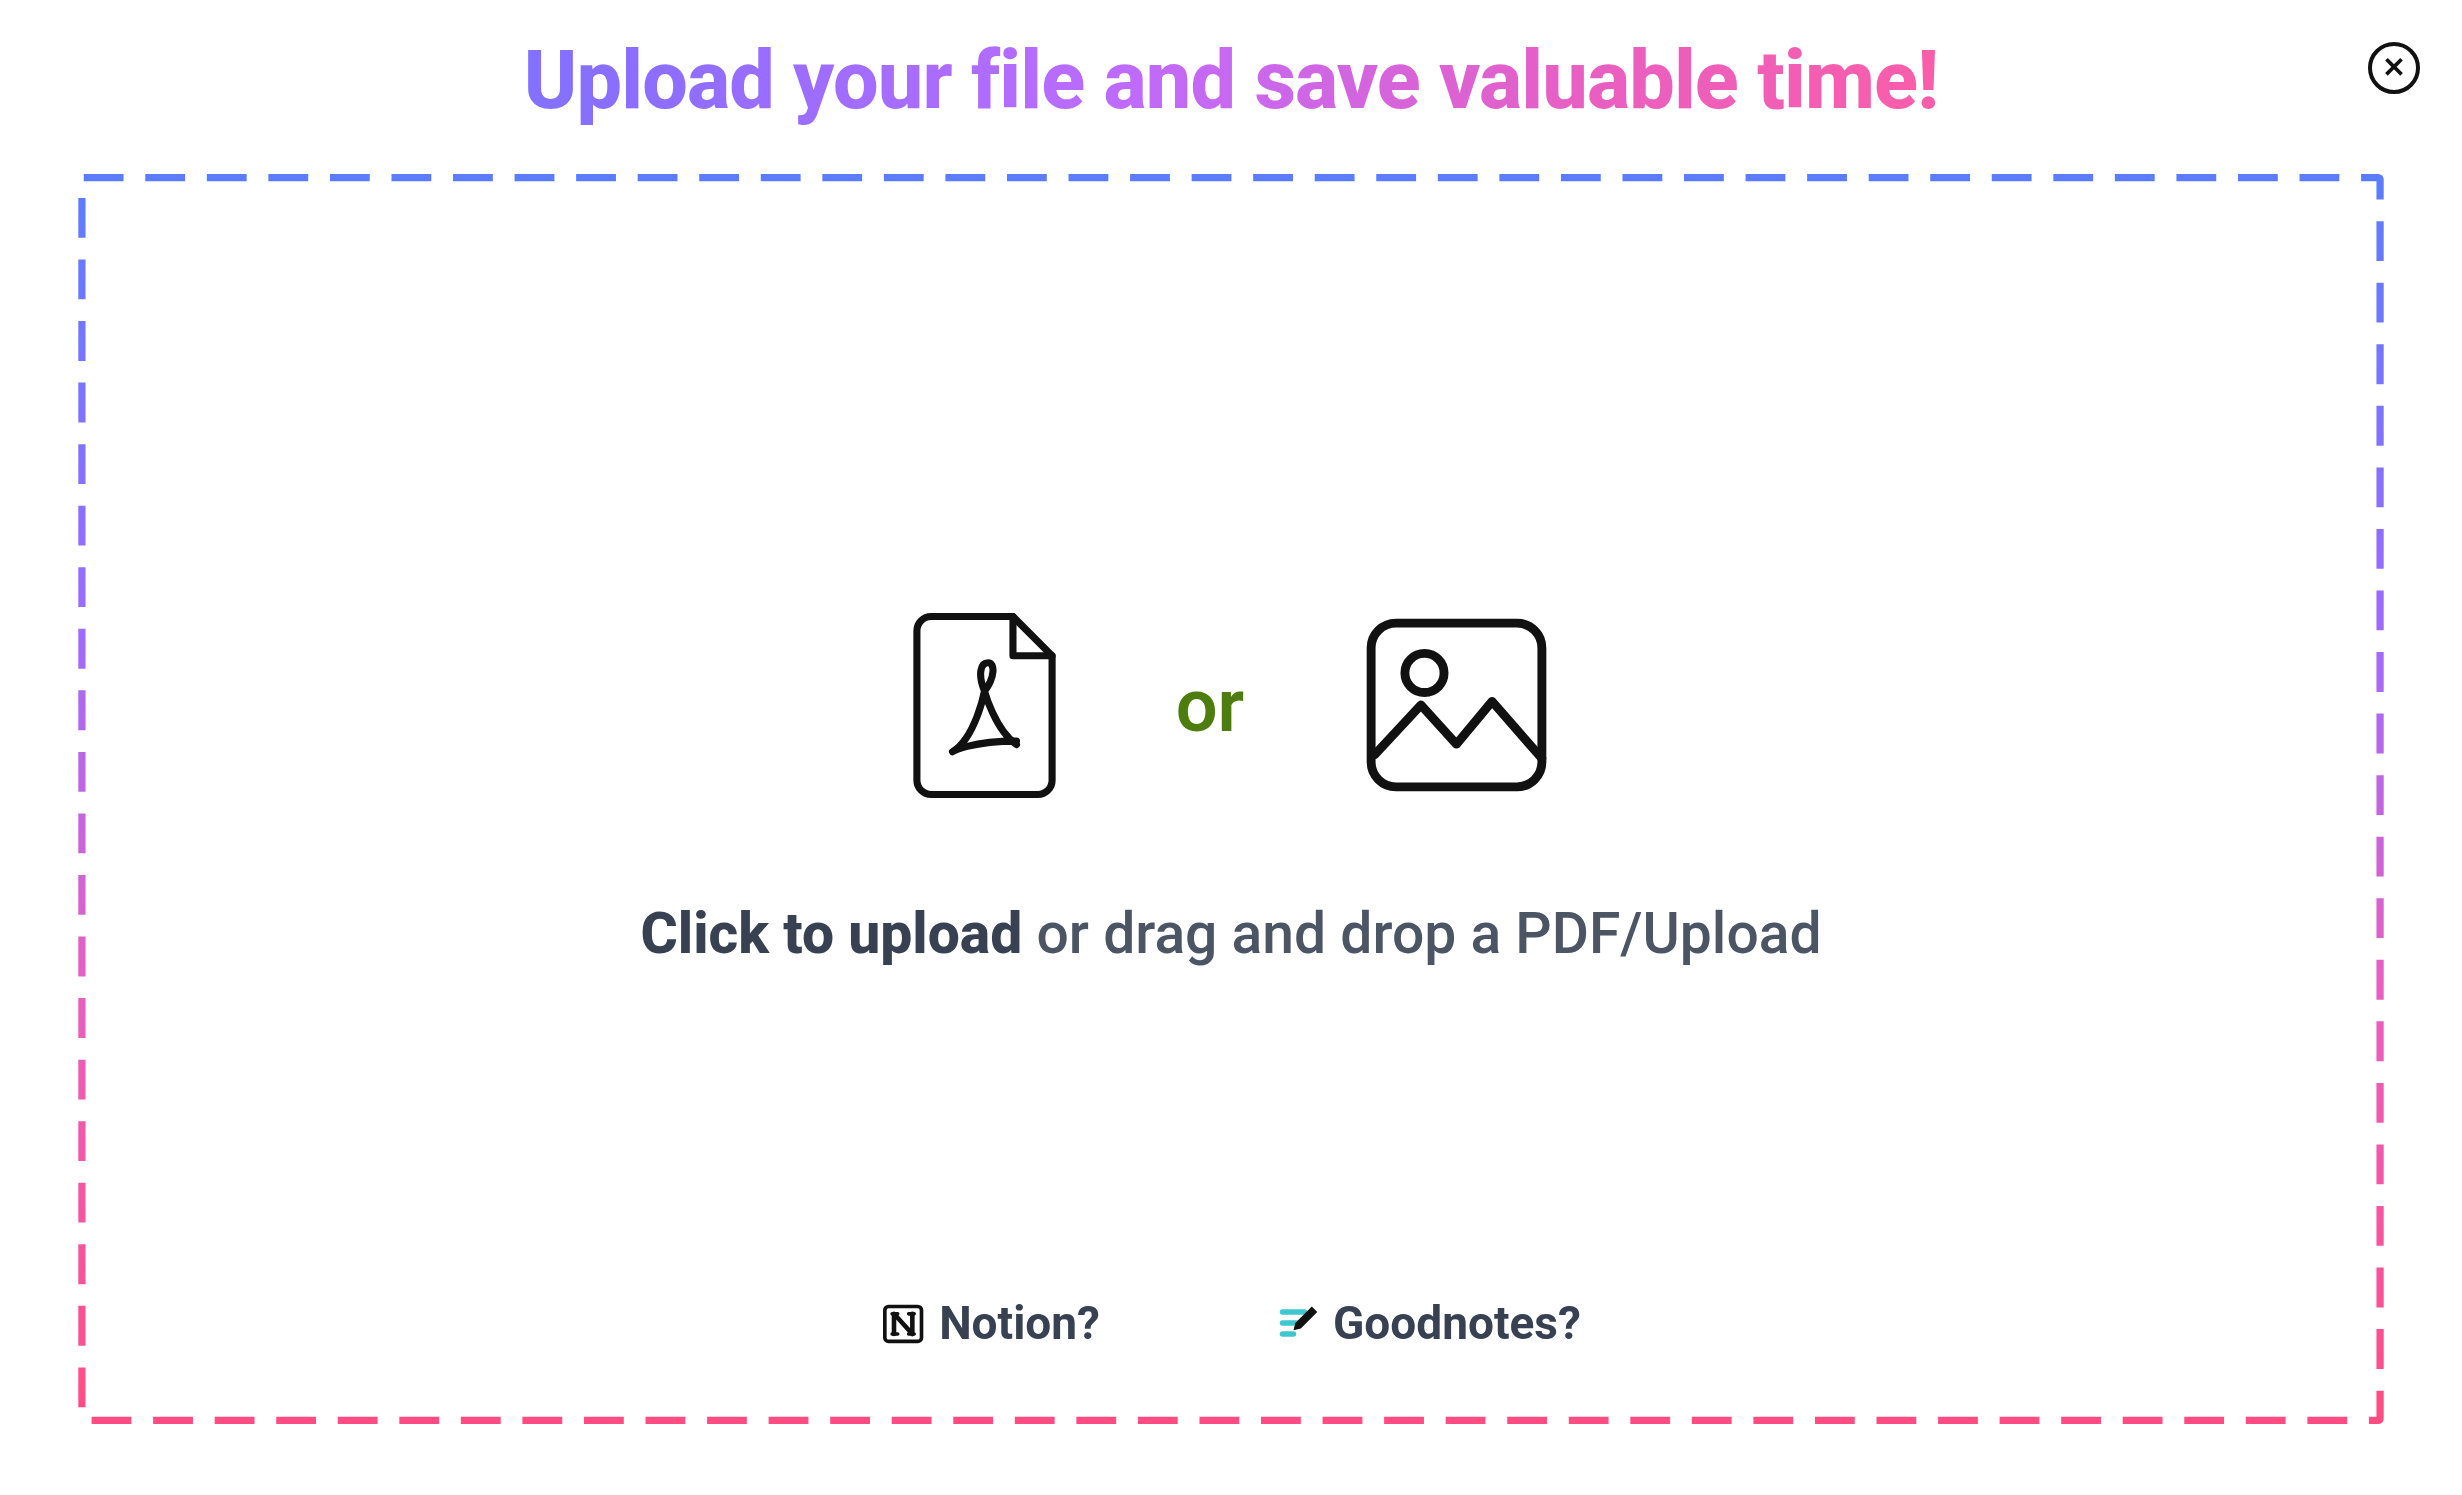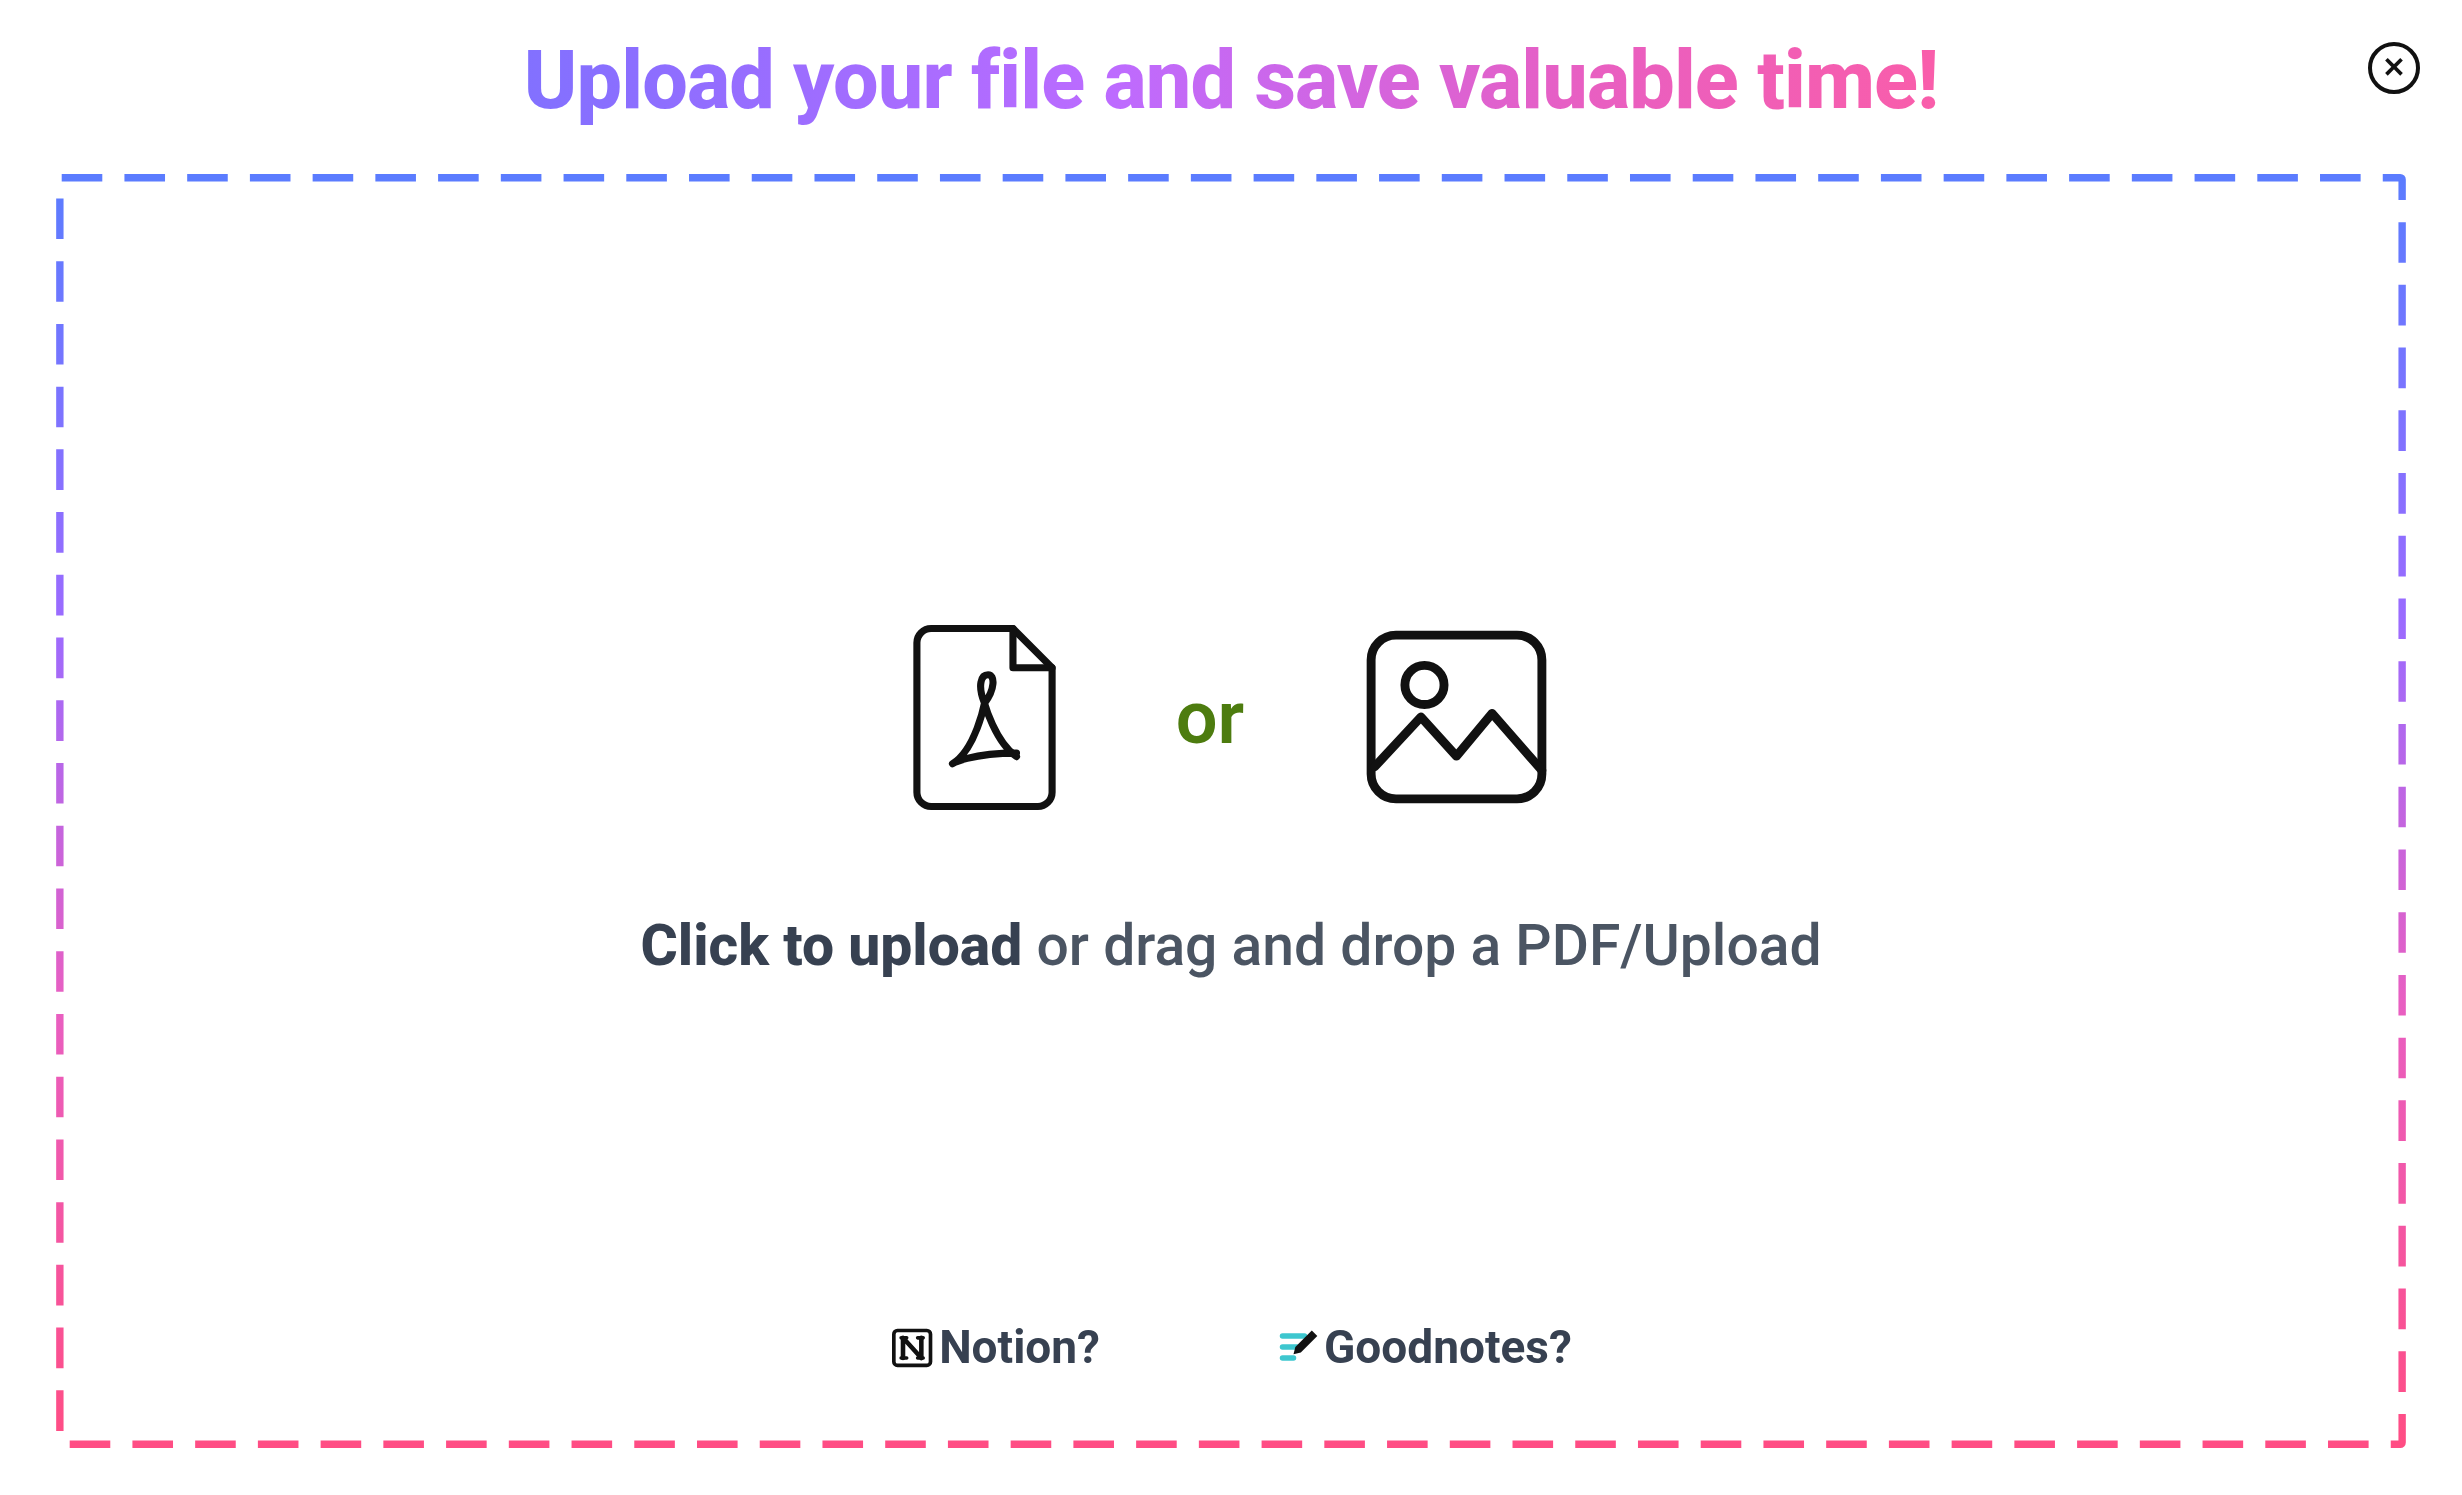--- a/index.html
+++ b/index.html
@@ -8,21 +8,21 @@
     font-family: -apple-system, BlinkMacSystemFont, "Segoe UI", Roboto, Helvetica, Arial, sans-serif;
     background: #ffffff;
     width: 2462px;
     height: 1496px;
     position: relative;
   }
 
   .container {
     width: 100%;
     height: 100%;
-    padding: 33px 55px 48px 55px;
+    padding: 33px 55px 72px 55px;
     display: flex;
     flex-direction: column;
   }
 
   .title {
     text-align: center;
     font-size: 81px;
     font-weight: 800;
     letter-spacing: -0.9px;
     background: linear-gradient(90deg, #5b7cff 0%, #8c6eff 25%, #bd6bff 45%, #e85fc2 65%, #ff5da2 85%, #ff5a88 100%);
@@ -120,21 +120,21 @@
     bottom: 74px;
     left: 50%;
     transform: translateX(-50%);
     display: flex;
     align-items: center;
     gap: 175px;
   }
   .footer-link {
     display: flex;
     align-items: center;
-    gap: 5px;
+    gap: 14px;
     font-size: 46px;
     font-weight: 700;
     color: #374151;
     cursor: pointer;
   }
   .footer-link svg { display: block; }
 
 </style>
 </head>
 <body>

